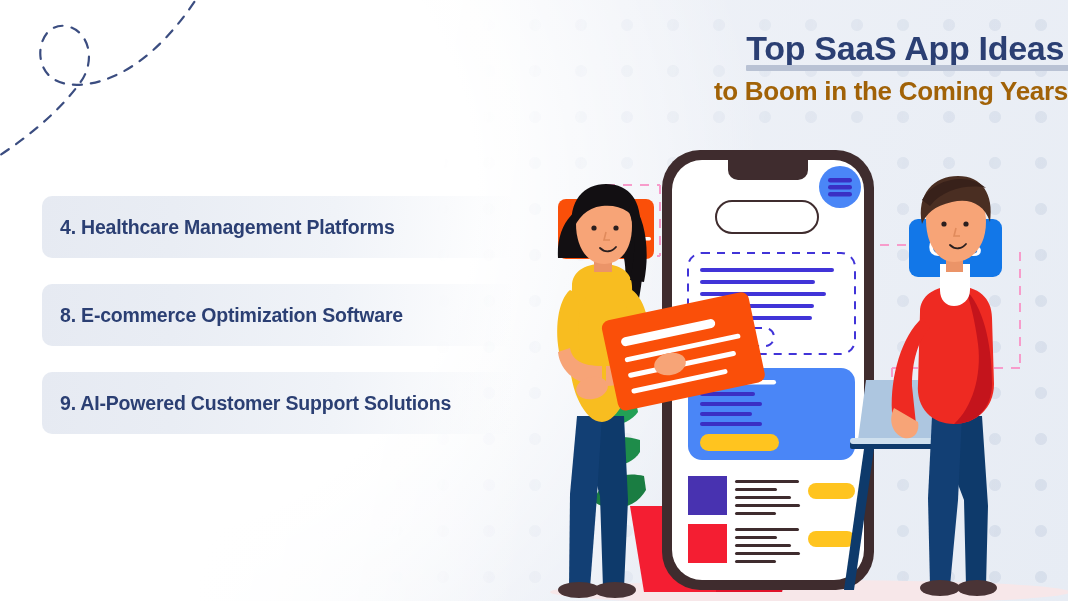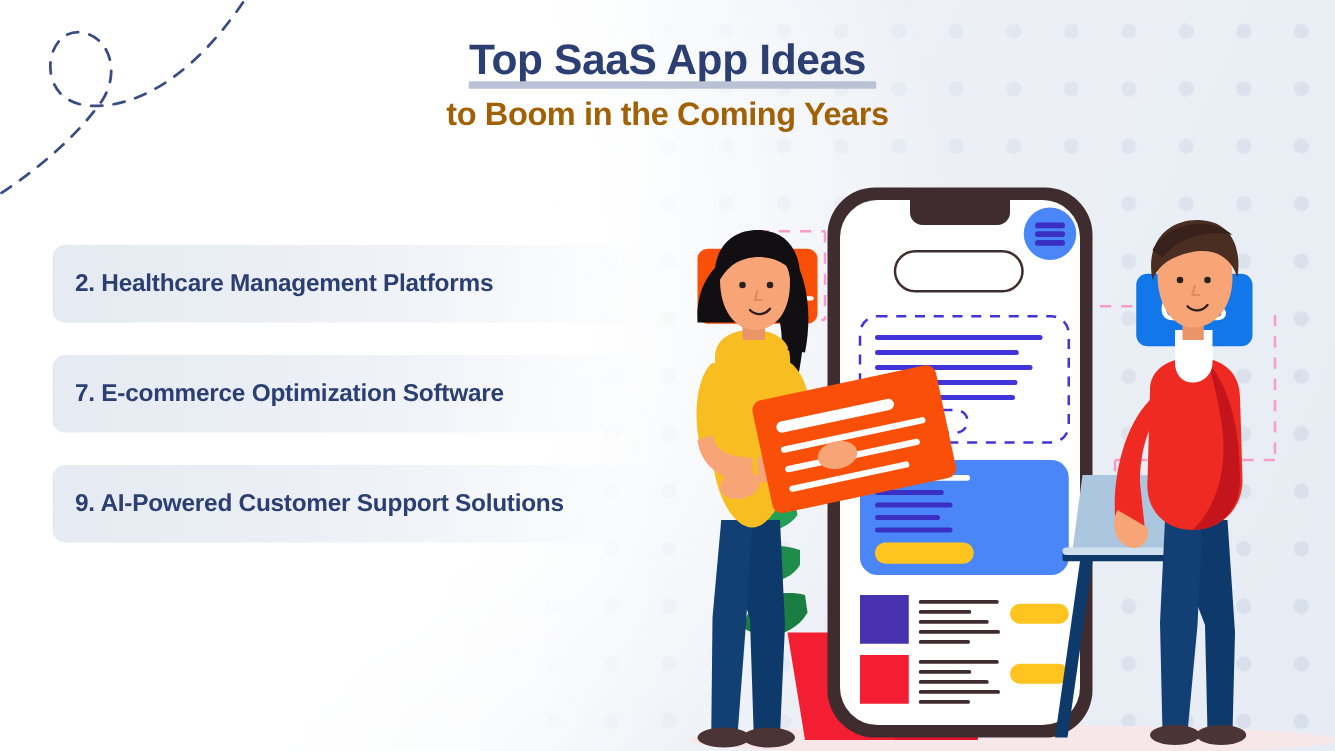--- a/index.html
+++ b/index.html
@@ -30,21 +30,21 @@
     position:absolute; left:0; top:0; width:520px; height:601px;
     background:linear-gradient(100deg,#ffffff 0%,#ffffff 48%,rgba(255,255,255,0) 100%);
   }
 
   
   #swoosh{ position:absolute; left:-8px; top:-4px; width:230px; height:180px; }
 
   
   #heading{
     position:absolute; left:0; top:28px; width:1068px;
-    text-align:center; pointer-events:none;
+    text-align:right; pointer-events:none;
   }
   .hl1{
     display:inline-block; position:relative;
     font-size:34px; font-weight:bold; letter-spacing:-.3px;
     color:#2b3f73; line-height:1.18;
     padding:0 4px;
   }
   .hl1::after{
     content:""; position:absolute; left:4px; right:-4px; bottom:-3px;
     height:6px; background:#b9c2d4; border-radius:1px;
@@ -86,24 +86,24 @@
            C 58 92, 88 92, 112 84 C 148 72, 180 40, 205 2" stroke="#3b4d80" stroke-width="2.2" stroke-dasharray="9 9" stroke-linecap="round"></path>
 </svg>
 
 <div id="heading">
   <span class="hl1">Top SaaS App Ideas</span>
   <span class="hl2">to Boom in the Coming Years</span>
 </div>
 
 <div id="idea-list">
   <div class="idea-row">
-    <span class="idea-text">2. Healthcare Management Platforms</span>
+    <span class="idea-text">4. Healthcare Management Platforms</span>
   </div>
   <div class="idea-row">
-    <span class="idea-text">7. E-commerce Optimization Software</span>
+    <span class="idea-text">8. E-commerce Optimization Software</span>
   </div>
   <div class="idea-row">
     <span class="idea-text">9. AI-Powered Customer Support Solutions</span>
   </div>
 </div>
 
 <div id="illustration">
 <svg width="548" height="461" viewBox="0 0 548 461" fill="none">
 
   <ellipse cx="290" cy="452" rx="260" ry="12" fill="#f7e7e9"></ellipse>

